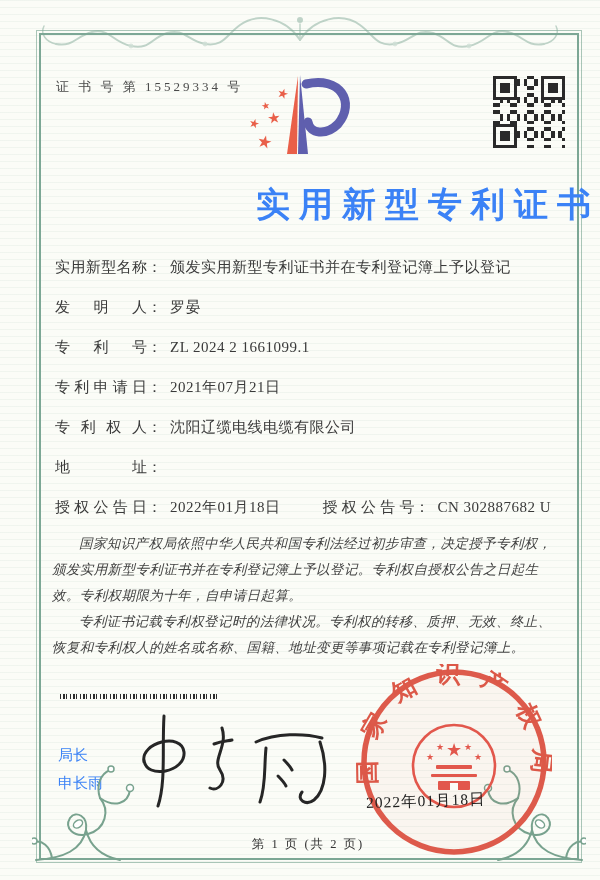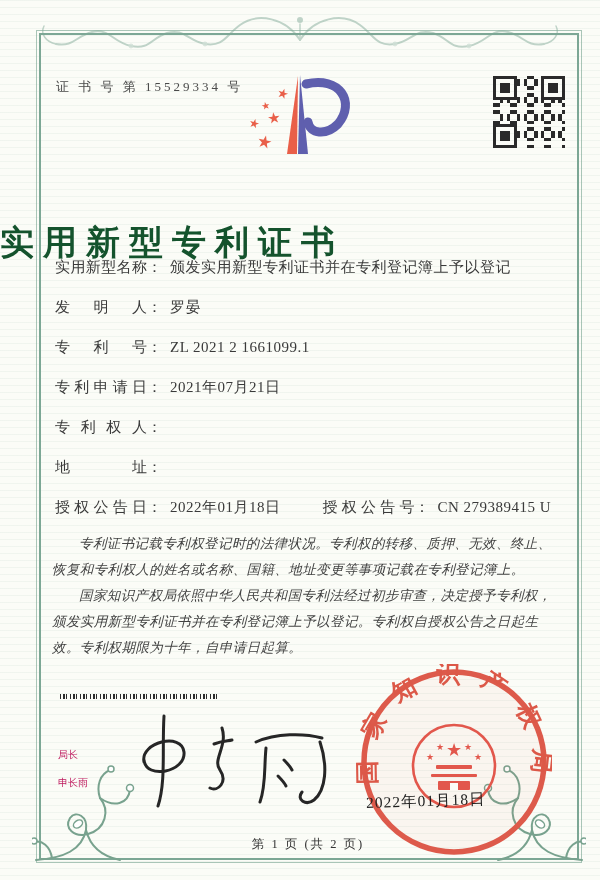--- a/index.html
+++ b/index.html
@@ -24,41 +24,41 @@
 
   .corner-flourish{position:absolute;width:104px;height:104px;z-index:1;}
   .corner-flourish.left{left:32px;bottom:14px;}
   .corner-flourish.right{right:14px;bottom:14px;transform:scaleX(-1);}
 
   .cert-no{position:absolute;left:56px;top:78px;font-size:13px;letter-spacing:3px;color:#4a4a4a;}
 
   .logo{position:absolute;left:230px;top:72px;width:152px;height:106px;}
   .qr{position:absolute;left:493px;top:76px;width:72px;height:72px;}
 
-  .title{position:absolute;top:182px;left:0;width:100%;text-align:left;
-         font-size:34px;font-weight:600;letter-spacing:9px;color:#14532d;margin-top:38px;}
+  .title{position:absolute;top:182px;left:0;width:100%;text-align:right;
+         font-size:34px;font-weight:600;letter-spacing:9px;color:#3b82f6;}
 
   .fields{position:absolute;top:258px;left:55px;right:36px;font-size:15px;color:#3a3a3a;}
   .field-row{display:flex;align-items:baseline;margin-bottom:21px;line-height:19px;}
   .field-row.double{gap:0;}
   .field-pair{display:flex;align-items:baseline;}
   .field-pair.second{margin-left:42px;}
   .justify-chars{display:inline-flex;justify-content:space-between;width:92px;}
   .colon{margin-right:8px;}
   .field-value{letter-spacing:.5px;}
 
   .body-text{position:absolute;top:531px;left:52px;right:38px;
              font-size:13.5px;line-height:1.92;color:#424242;font-style:italic;}
   .body-text p{margin:0;text-indent:2em;letter-spacing:.4px;}
 
   .barcode{position:absolute;left:60px;top:694px;width:158px;height:5px;
     background:repeating-linear-gradient(90deg,#2b2b2b 0 1px,transparent 1px 3px,
       #2b2b2b 3px 5px,transparent 5px 6px,#2b2b2b 6px 7px,transparent 7px 10px);}
 
-  .officer{position:absolute;left:58px;top:741px;font-size:10px;line-height:28px;color:#be185d;}
+  .officer{position:absolute;left:58px;top:741px;font-size:15px;line-height:28px;color:#3b82f6;}
   .signature-svg{position:absolute;left:118px;top:708px;width:232px;height:104px;}
 
   .seal{position:absolute;left:356px;top:664px;width:196px;height:196px;z-index:2;}
   .seal-date{position:absolute;left:366px;top:791px;z-index:3;font-size:15.5px;
              color:#1e1e1e;letter-spacing:1px;transform:rotate(-2deg);}
 
   .footer{position:absolute;top:836px;left:8px;width:100%;text-align:center;
           font-size:12.5px;letter-spacing:2px;color:#333;z-index:2;}
 </style>
 </head>
@@ -350,41 +350,42 @@
         <span class="colon">：</span>
       <span class="field-value">罗晏</span>
     </div>
     <div class="field-row">
       <span class="field-label justify-chars">
           <span>专</span>
           <span>利</span>
           <span>号</span>
         </span>
         <span class="colon">：</span>
-      <span class="field-value">ZL 2021 2 1661099.1</span>
+      <span class="field-value">ZL 2024 2 1661099.1</span>
     </div>
     <div class="field-row">
       <span class="field-label justify-chars">
           <span>专</span>
           <span>利</span>
           <span>申</span>
           <span>请</span>
           <span>日</span>
         </span>
         <span class="colon">：</span>
       <span class="field-value">2021年07月21日</span>
     </div>
     <div class="field-row">
       <span class="field-label justify-chars">
           <span>专</span>
           <span>利</span>
           <span>权</span>
           <span>人</span>
         </span>
         <span class="colon">：</span>
+      <span class="field-value">沈阳辽缆电线电缆有限公司</span>
     </div>
     <div class="field-row">
       <span class="field-label justify-chars">
           <span>地</span>
           <span>址</span>
         </span>
         <span class="colon">：</span>
     </div>
     <div class="field-row double">
       <span class="field-pair">
@@ -400,28 +401,28 @@
       </span>
       <span class="field-pair second">
         <span class="field-label justify-chars">
             <span>授</span>
             <span>权</span>
             <span>公</span>
             <span>告</span>
             <span>号</span>
           </span>
           <span class="colon">：</span>
-        <span class="field-value">CN 279389415 U</span>
+        <span class="field-value">CN 302887682 U</span>
       </span>
     </div>
   </div>
 
   <div class="body-text">
+    <p>国家知识产权局依照中华人民共和国专利法经过初步审查，决定授予专利权，颁发实用新型专利证书并在专利登记簿上予以登记。专利权自授权公告之日起生效。专利权期限为十年，自申请日起算。</p>
     <p>专利证书记载专利权登记时的法律状况。专利权的转移、质押、无效、终止、恢复和专利权人的姓名或名称、国籍、地址变更等事项记载在专利登记簿上。</p>
-    <p>国家知识产权局依照中华人民共和国专利法经过初步审查，决定授予专利权，颁发实用新型专利证书并在专利登记簿上予以登记。专利权自授权公告之日起生效。专利权期限为十年，自申请日起算。</p>
   </div>
 
   <div class="barcode"></div>
 
   <div class="officer">
     <div>局长</div>
     <div>申长雨</div>
   </div>
 
   <svg class="signature-svg" viewBox="0 0 232 104">

